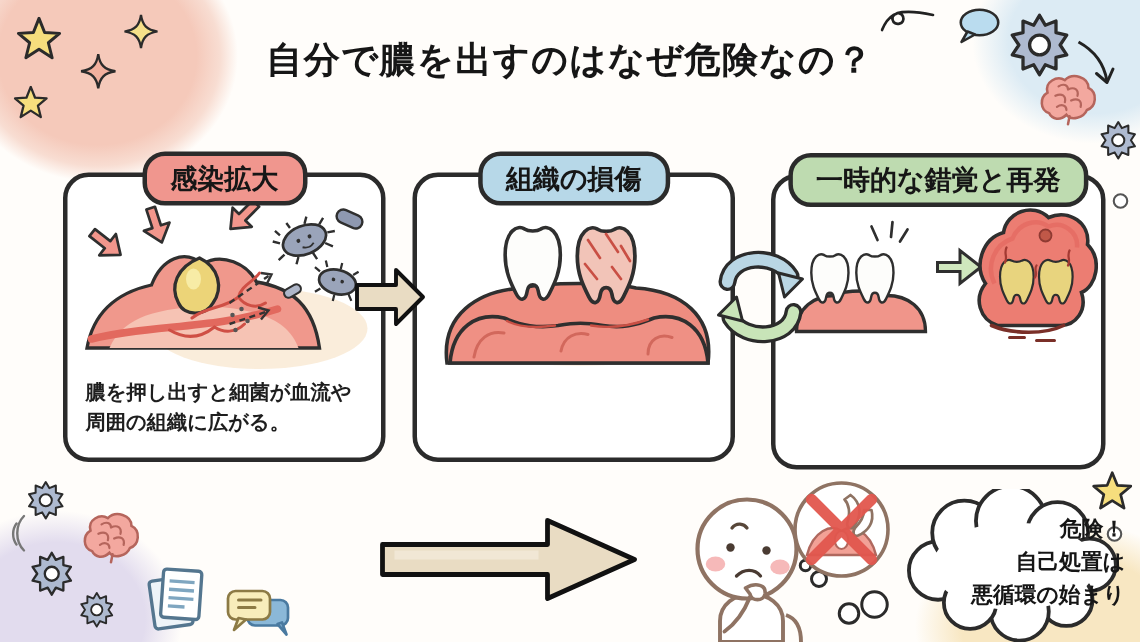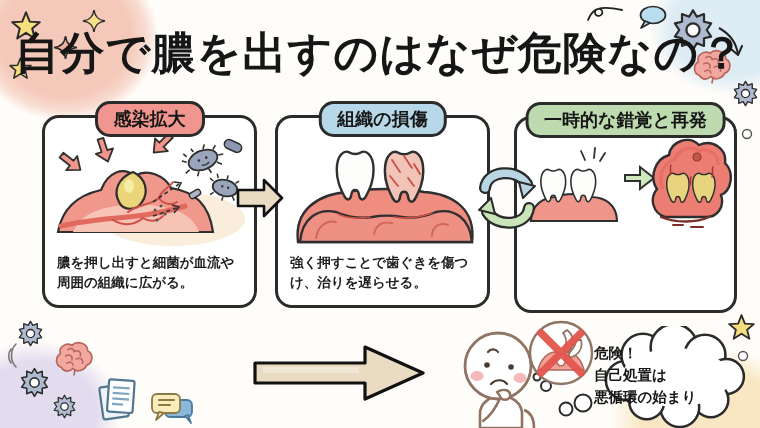--- a/index.html
+++ b/index.html
@@ -14,21 +14,21 @@
     background:radial-gradient(closest-side, #dcebf4 55%, rgba(220,235,244,0) 78%); }
   .blob-bl { left:-70px; top:320px; width:215px; height:185px;
     background:radial-gradient(closest-side, #e2dcee 55%, rgba(226,220,238,0) 78%); }
   .blob-br { left:585px; top:330px; width:250px; height:175px;
     background:radial-gradient(closest-side, #f8e7c2 55%, rgba(248,231,194,0) 80%); }
 
   .deco { position:absolute; z-index:1; }
 
   
   .title { position:absolute; left:0; top:24px; width:100%; text-align:center;
-    font-size:44px; font-weight:800; color:#161616; letter-spacing:1px; z-index:2; }
+    font-size:24px; font-weight:800; color:#161616; letter-spacing:1px; z-index:2; }
 
   
   .panel { position:absolute; background:#ffffff; border:3px solid #2b2b2b;
     border-radius:17px; z-index:2; }
   .panel-1 { left:30px;  top:115px; width:215px; height:193px;margin-left:12px; }
   .panel-2 { left:275px; top:115px; width:215px; height:193px;padding-left:46px; }
   .panel-3 { left:514px; top:116px; width:223px; height:197px;padding-left:12px; }
   .pill { position:absolute; top:-17px; left:50%; transform:translateX(-50%);
     border:3px solid #2b2b2b; border-radius:15px; padding:3px 16px; white-space:nowrap;
     font-size:18px; font-weight:800; color:#161616; z-index:3; }
@@ -46,21 +46,21 @@
   .cycle   { position:absolute; left:477px; top:160px; width:60px; height:76px; z-index:4; }
 
   
   .big-arrow { position:absolute; left:253px; top:342px; width:174px; height:62px; z-index:2; }
   .person    { position:absolute; left:450px; top:326px; width:102px; height:102px; z-index:2; }
   .no-icon   { position:absolute; left:526px; top:318px; width:70px; height:70px; z-index:3; }
   .trail     { position:absolute; left:528px; top:370px; width:70px; height:54px; z-index:2; }
   .cloud-wrap{ position:absolute; left:594px; top:326px; width:156px; height:102px; z-index:2; }
   .cloud-svg { position:absolute; left:0; top:0; width:100%; height:100%; }
   .cloud-text{ position:absolute; left:0; top:50%; transform:translateY(-52%); width:100%;
-    text-align:left; font-size:14.5px; font-weight:800; color:#161616;
+    text-align:right; font-size:14.5px; font-weight:800; color:#161616;
     line-height:1.5; white-space:pre-line; }
 </style>
 </head>
 <body>
 
 <svg width="0" height="0" style="position:absolute">
   <defs>
     <symbol id="gear" viewBox="0 0 40 40">
       <path d="M20 2 L23.5 8 L30 5.5 L30 12.5 L36.5 14 L32.5 20 L36.5 26 L30 27.5 L30 34.5 L23.5 32 L20 38 L16.5 32 L10 34.5 L10 27.5 L3.5 26 L7.5 20 L3.5 14 L10 12.5 L10 5.5 L16.5 8 Z" fill="currentColor" stroke="#2b2b2b" stroke-width="2" stroke-linejoin="round"></path>
       <circle cx="20" cy="20" r="6" fill="#ffffff" stroke="#2b2b2b" stroke-width="2"></circle>
@@ -230,21 +230,20 @@
       <g transform="translate(96,14) scale(0.96)" style="color:#f2c4b8">
           <use href="#tooth" width="46" height="62"></use>
         </g>
       <g stroke="#c94f44" stroke-width="1.8" stroke-linecap="round" fill="none">
         <path d="M106 26 L114 38 M118 22 L126 34 M128 30 L134 40 M104 42 L112 52 M122 44 L128 52"></path>
       </g>
       <path d="M14 108 C16 84 32 74 50 78 C62 83 72 85 86 83 C98 81 104 81 116 83 C128 85 138 83 150 78 C168 74 184 84 186 108 Z" fill="#ef9084" stroke="#2f2f2f" stroke-width="2.4"></path>
       <path d="M30 104 C32 92 40 86 50 88 M88 100 C90 90 98 87 106 89 M146 102 C146 92 154 88 162 91" fill="none" stroke="#d2685c" stroke-width="2" stroke-linecap="round"></path>
       <path d="M52 80 C60 84 70 85 84 83 M108 83 C120 85 132 84 146 79" fill="none" stroke="#c94f44" stroke-width="1.6" stroke-linecap="round"></path>
     </svg>
-    <p class="caption">強く押すことで歯ぐきを傷つけ、治りを遅らせる。</p>
   </div>
 
   <div class="panel panel-3">
     <div class="pill pill-green">一時的な錯覚と再発</div>
     <svg class="illu" viewBox="0 0 207 100">
       <path d="M6 88 C6 72 18 64 32 64 C38 60 60 60 66 64 C80 64 92 72 92 88 Z" fill="#f0958a" stroke="#2f2f2f" stroke-width="2.2"></path>
       <g transform="translate(14,34) scale(0.62)" style="color:#fdfdfb">
           <use href="#tooth" width="46" height="62"></use>
         </g>
       <g transform="translate(44,34) scale(0.62)" style="color:#fdfdfb">

